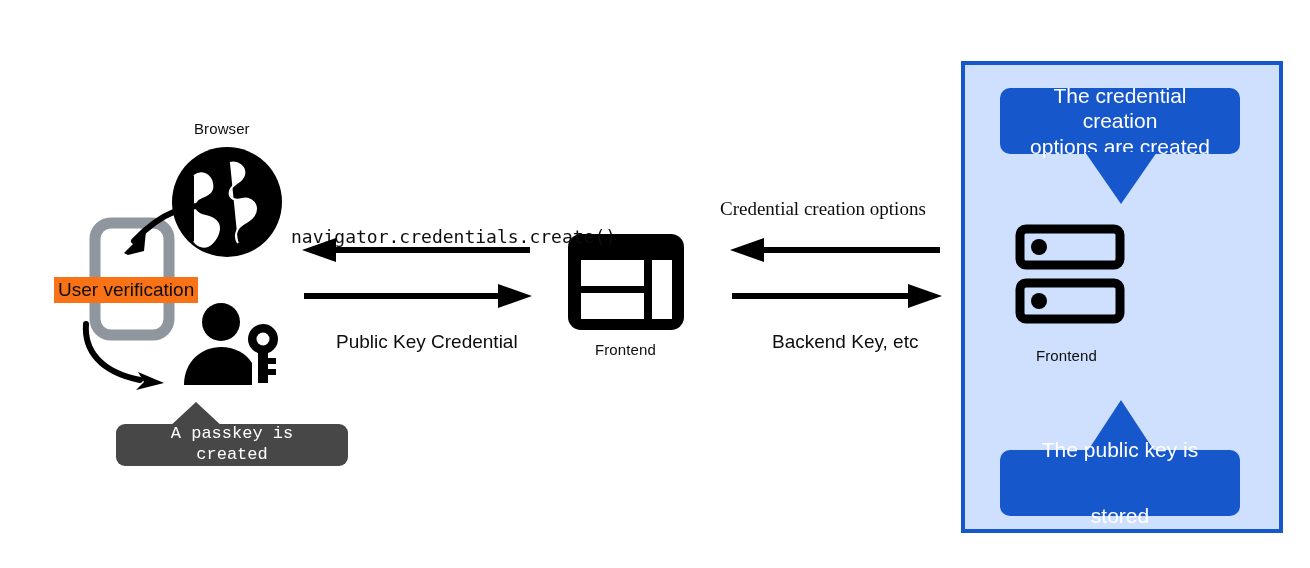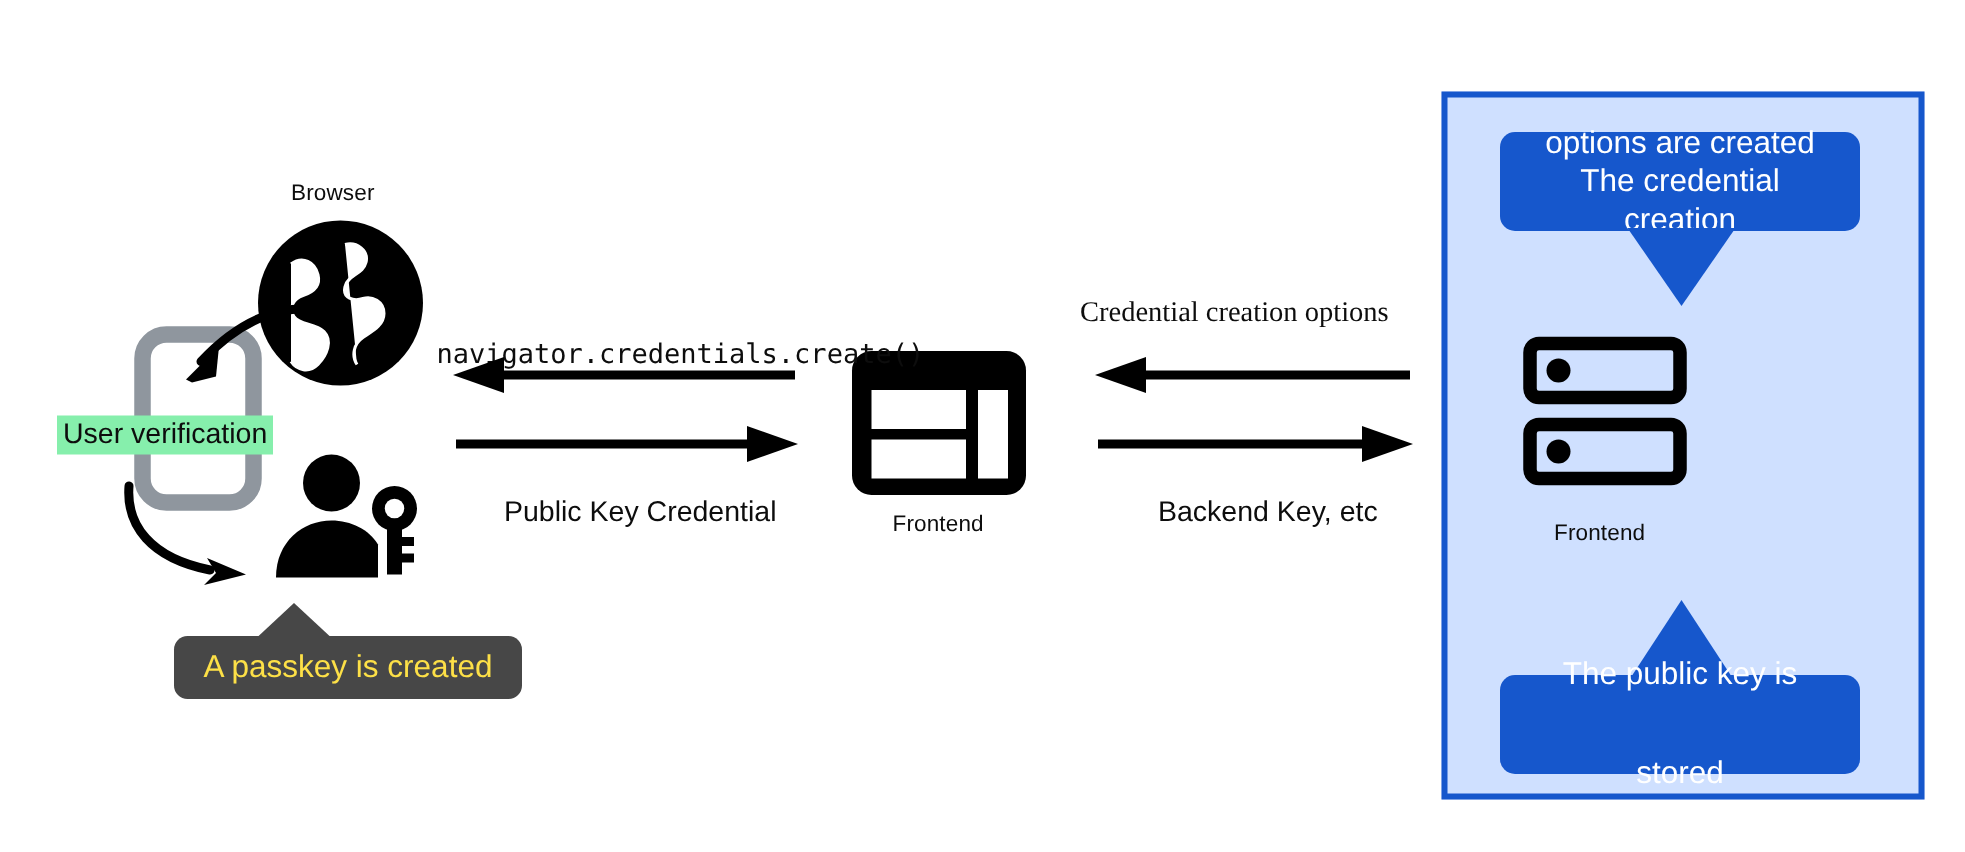--- a/index.html
+++ b/index.html
@@ -63,44 +63,46 @@
     line-height: 1.22;
   }
   .callout-blue {
     background: #1657cc;
     color: #ffffff;
     font-size: 21px;
     padding: 8px 14px;
   }
   .callout-gray {
     background: #474747;
-    color: #fde047;
-    font-size: 21px;
+    color: #ffffff;
+    font-size: 17px;
     padding: 8px 16px;
     border-radius: 9px;
+    font-family: Liberation Mono, monospace;
   }
 
   
   .knockout {
-    background: #86efac;
+    background: #f97316;
     padding: 2px 4px;
+    margin-left: 16px;
   }
 
   svg { display: block; overflow: visible; }
 </style>
 </head>
 <body>
 
 <div id="canvas">
 
   <div class="abs backend-panel"></div>
 
   <div class="abs callout callout-blue" style="left:1000px; top:88px; width:240px; height:66px; flex-direction:column;">
+    <span>The credential creation</span>
     <span>options are created</span>
-    <span>The credential creation</span>
   </div>
 
   <svg class="abs" style="left:1085px; top:152px;" width="72" height="52" viewBox="0 0 72 52">
     <polygon points="0,0 72,0 36,52" fill="#1657cc"></polygon>
   </svg>
 
   <svg class="abs" style="left:1016px; top:225px;" width="108" height="100" viewBox="0 0 108 100">
     <rect x="4" y="4" width="100" height="36" rx="6" ry="6" fill="none" stroke="#000000" stroke-width="9"></rect>
     <circle cx="23" cy="22" r="8" fill="#000000"></circle>
     <rect x="4" y="58" width="100" height="36" rx="6" ry="6" fill="none" stroke="#000000" stroke-width="9"></rect>

